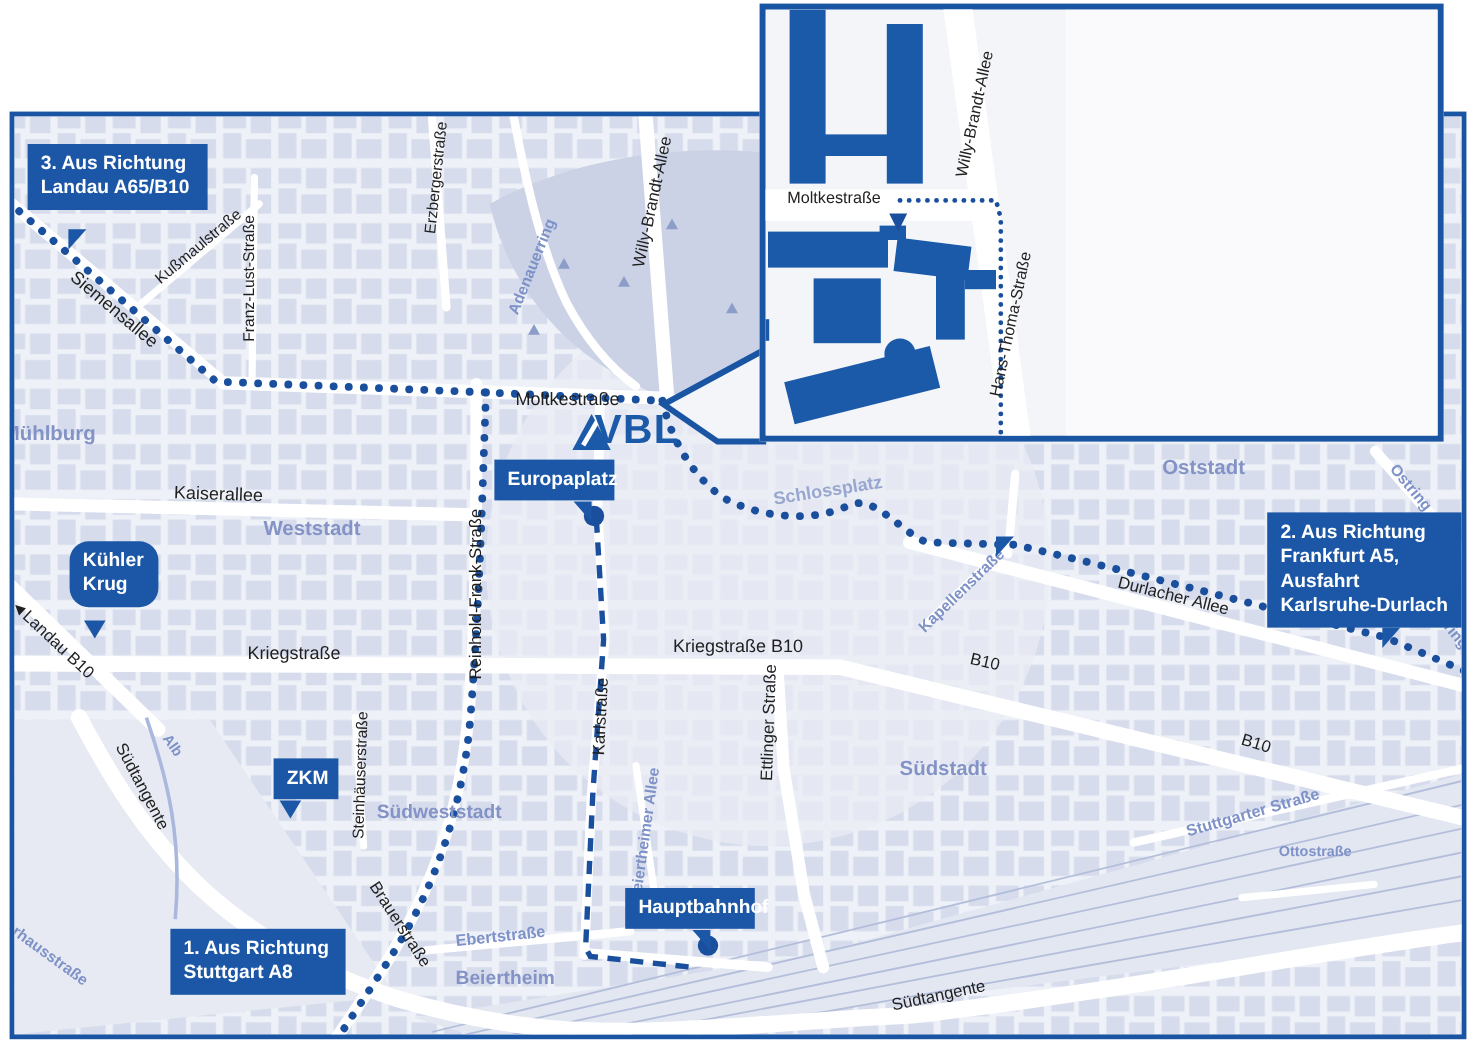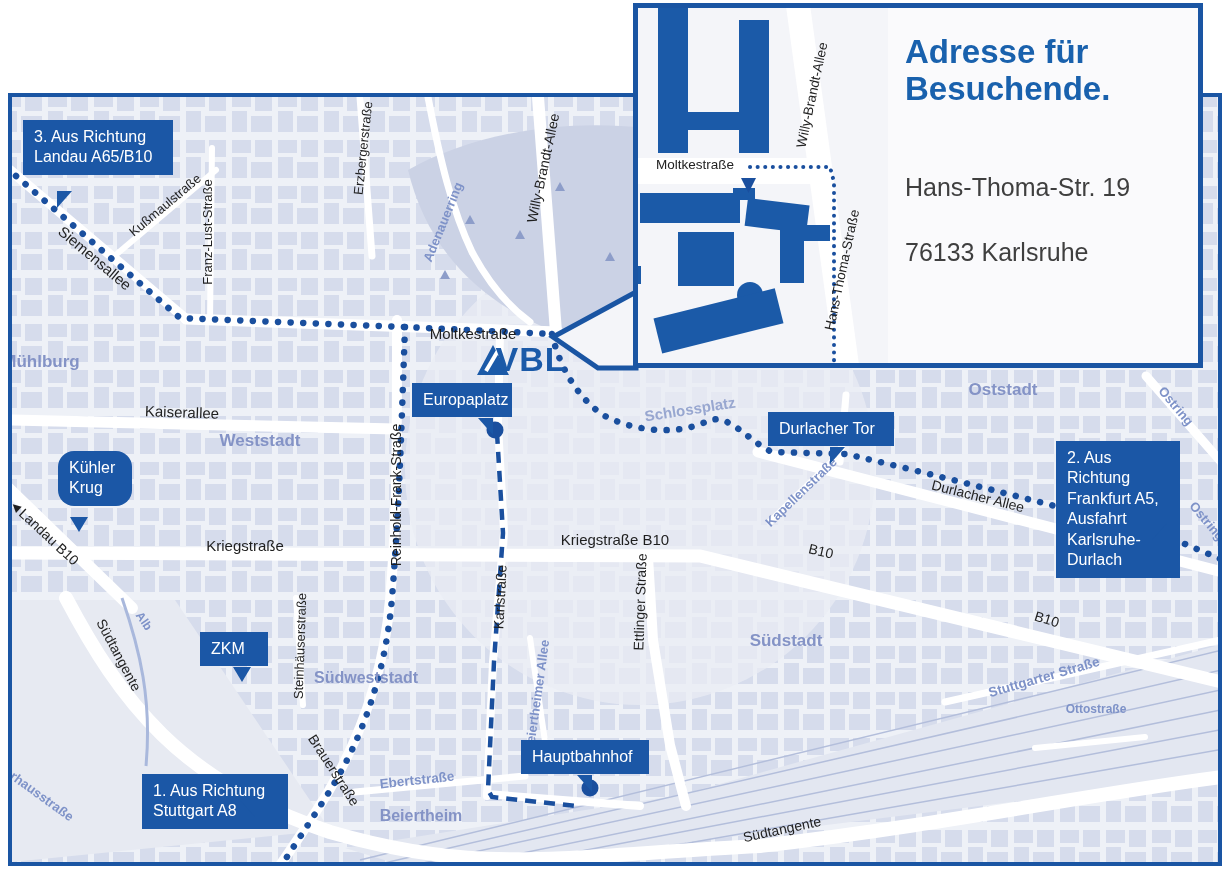--- a/index.html
+++ b/index.html
@@ -10,21 +10,21 @@
              border:4px solid #1a55a3;background:#eef1f7;overflow:hidden;z-index:1;}
   #map-frame svg{position:absolute;left:0;top:0;}
   #overlay{position:absolute;left:0;top:0;width:100%;height:100%;z-index:2;}
   
   .lbl{position:absolute;white-space:pre-line;transform:translate(-50%,-50%);}
   .st{font-size:14px;color:#1f1f1f;}
   .sb{font-size:13px;color:#7e92c8;font-weight:bold;}
   .area{font-size:17px;color:#8493c6;font-weight:bold;}
   .vbl{font-size:34px;font-weight:bold;color:#1b5aa8;letter-spacing:1px;}
   
-  .co{position:absolute;background:#1b57a6;color:#fff;font-weight:normal;font-size:16px;
+  .co{position:absolute;background:#1b57a6;color:#fff;font-weight:bold;font-size:16px;
       line-height:1.28;padding:7px 11px;white-space:pre-line;box-sizing:border-box;}
   .co.ctr{text-align:left;}
   .tail{position:absolute;top:100%;width:0;height:0;}
   .tail.c{border-left:9px solid transparent;border-right:9px solid transparent;border-top:15px solid #1b57a6;}
   .tail.l{border-left:0;border-right:15px solid transparent;border-top:17px solid #1b57a6;}
   .tail.r{border-right:0;border-left:15px solid transparent;border-top:17px solid #1b57a6;}
   
   #inset-tail{position:absolute;left:540px;top:280px;z-index:5;}
   #inset{position:absolute;left:633px;top:3px;width:560px;height:355px;border:5px solid #1a55a3;
          background:#f4f5f9;z-index:6;}
@@ -170,40 +170,39 @@
       <div class="lbl vbl" style="left:519px;top:262px;">VBL</div>
 
       <div class="co" style="left:11px;top:23px;width:150px;">3. Aus Richtung
 Landau A65/B10</div>
       <span class="tail l" style="position:absolute;left:45px;top:94px;"></span>
 
       <div class="co ctr" style="left:46px;top:354px;width:74px;border-radius:16px;">Kühler
 Krug</div>
       <span class="tail c" style="position:absolute;left:58px;top:420px;"></span>
 
-      <div class="co ctr" style="left:188px;top:535px;width:68px;">ZKM</div>
+      <div class="co ctr" style="left:216px;top:535px;width:54px;">ZKM</div>
       <span class="tail c" style="position:absolute;left:221px;top:570px;"></span>
 
       <div class="co ctr" style="left:400px;top:286px;width:100px;">Europaplatz</div>
       <span class="tail r" style="position:absolute;left:466px;top:321px;"></span>
 
-      <div class="co ctr" style="left:756px;top:315px;width:126px;">Durlacher Tor</div>
       <span class="tail l" style="position:absolute;left:818px;top:350px;"></span>
 
-      <div class="co" style="left:1044px;top:344px;width:124px;">2. Aus Richtung
+      <div class="co" style="left:1044px;top:330px;width:166px;">2. Aus Richtung
 Frankfurt A5,
 Ausfahrt
 Karlsruhe-Durlach</div>
       <span class="tail l" style="position:absolute;left:1140px;top:426px;"></span>
 
       <div class="co" style="left:130px;top:649px;width:146px;margin-top:28px;">1. Aus Richtung
 Stuttgart A8</div>
       <span class="tail r" style="position:absolute;left:228px;top:703px;"></span>
 
-      <div class="co ctr" style="left:509px;top:643px;width:128px;">Hauptbahnhof</div>
+      <div class="co ctr" style="left:509px;top:643px;width:108px;">Hauptbahnhof</div>
       <span class="tail r" style="position:absolute;left:565px;top:678px;"></span>
     </div>
   </div>
 
   <svg id="inset-tail" width="110" height="95">
     <polygon points="13,57 96,12 96,88 58,88" fill="#f4f5f9" stroke="#1a55a3" stroke-width="5"></polygon>
   </svg>
 
   <div id="inset">
     <svg width="560" height="355" viewBox="0 0 560 355">
@@ -227,21 +226,15 @@
         <rect x="18" y="295" width="125" height="36" transform="rotate(-14 80 313)"></rect>
         <rect x="-5" y="258" width="8" height="18"></rect>
       </g>
 
       <path d="M 112 159 L 192 159 L 196 174 L 196 354" stroke="#1a4f9e" fill="none" stroke-width="4" stroke-linecap="round" stroke-dasharray="0.1 7.5"></path>
       <polygon points="103,170 118,170 110.5,185" fill="#1a4f9e"></polygon>
     </svg>
     <div class="ilbl ist" style="left:18px;top:149px;">Moltkestraße</div>
     <div class="ilbl ist rot" style="left:174px;top:87px;transform:translate(-50%,-50%) rotate(-78deg);">Willy-Brandt-Allee</div>
     <div class="ilbl ist rot" style="left:204px;top:262px;transform:translate(-50%,-50%) rotate(-78deg);">Hans-Thoma-Straße</div>
-    <div class="ilbl" id="inset-title">Adresse für
-Besuchende.</div>
-    <div class="ilbl" id="inset-address">
-      <div>Hans-Thoma-Str. 19</div>
-      <div>76133 Karlsruhe</div>
-    </div>
   </div>
 
 </div>
 
 </body></html>

